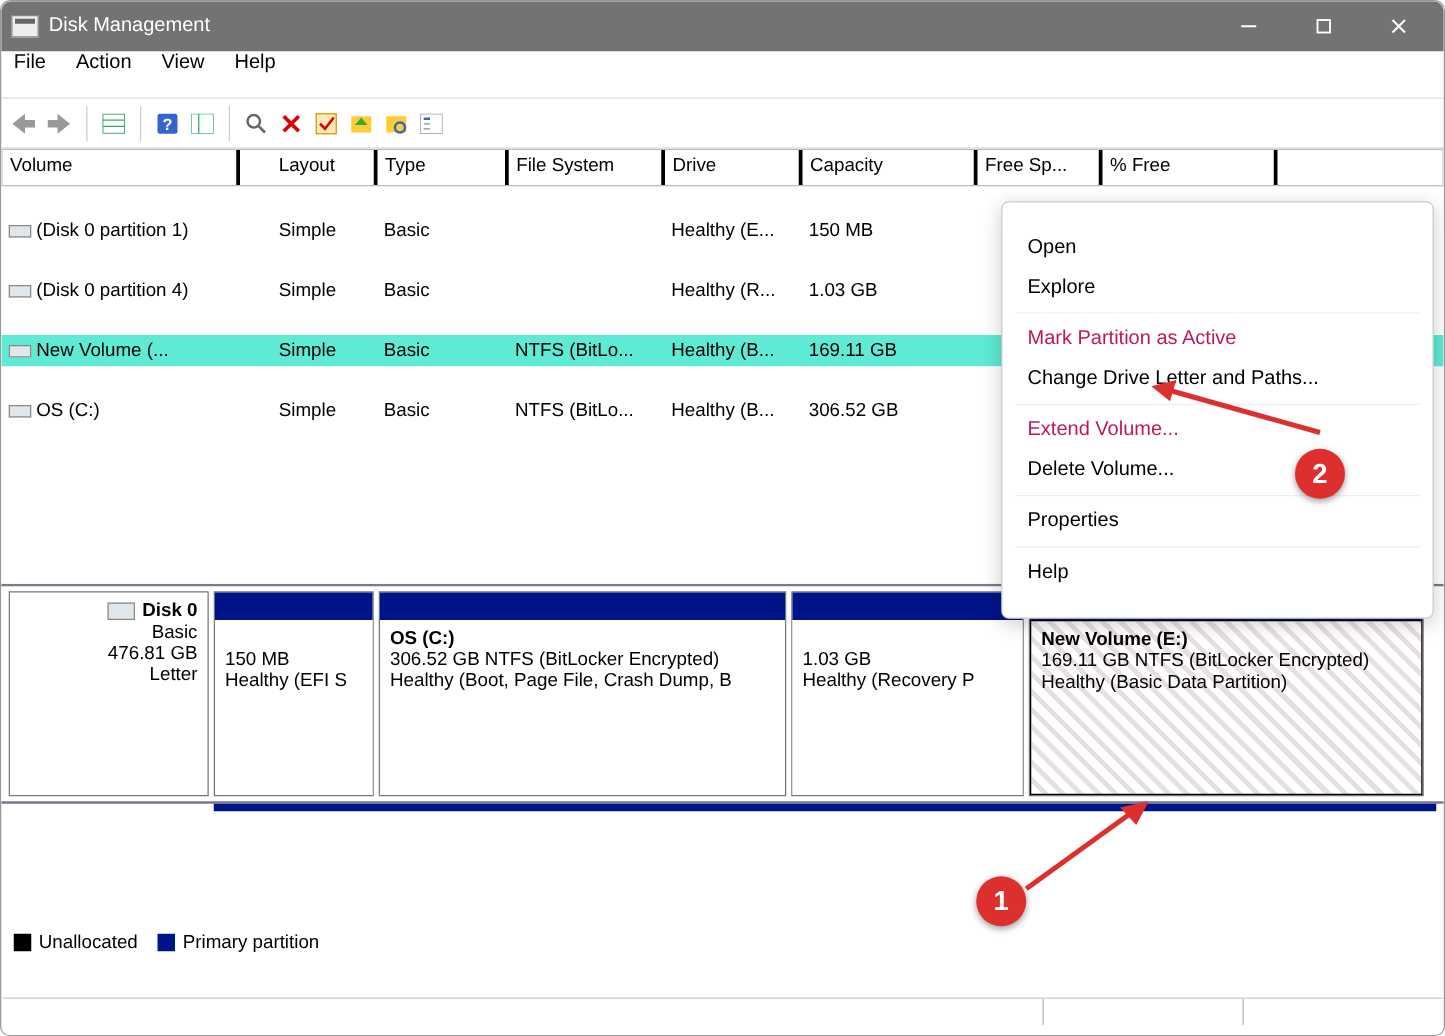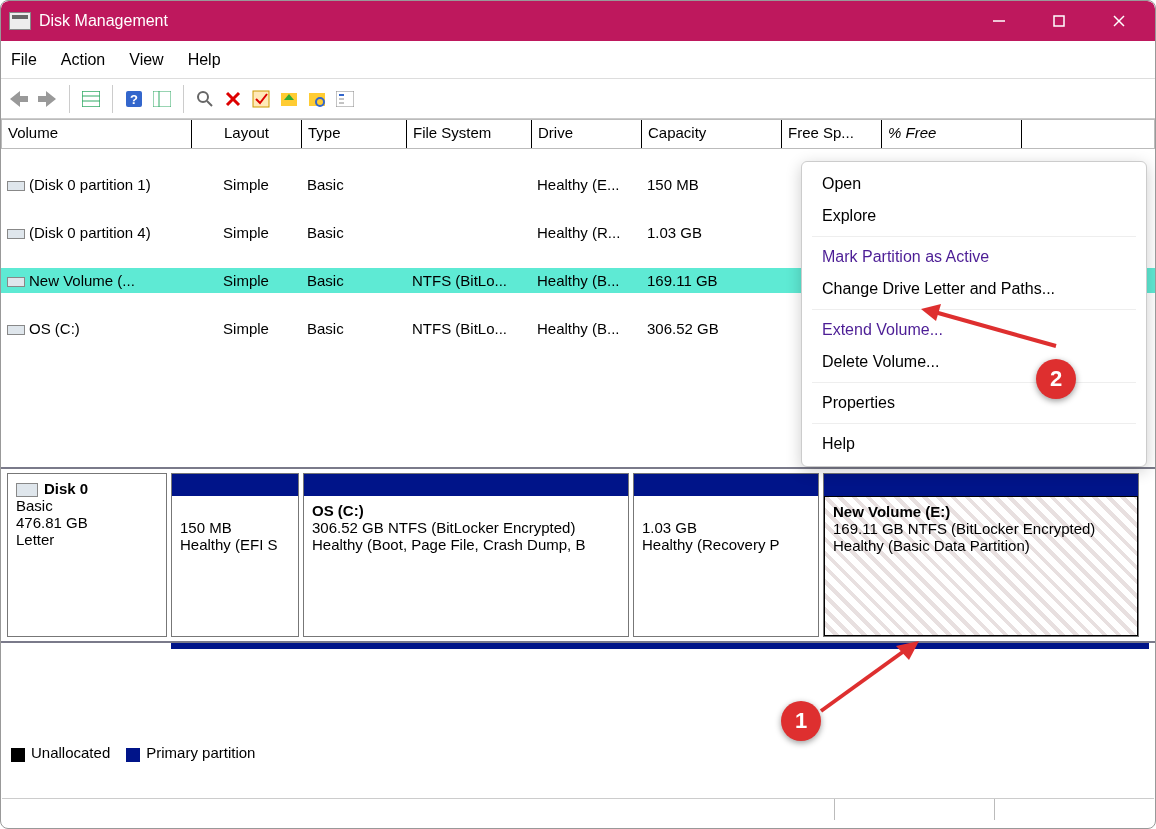--- a/index.html
+++ b/index.html
@@ -1,52 +1,52 @@
 <!DOCTYPE html>
 <html><head>
 <meta charset="utf-8">
 <style>
 * { box-sizing: border-box; margin: 0; padding: 0; }
 body { font-family: "Segoe UI", Arial, sans-serif; font-size: 14px; background: #fff; color: #000; width: 1156px; height: 829px; overflow: hidden; position: relative; border: 1px solid #999; border-radius: 8px; }
-.titlebar { height: 40px; background: #be185d; color: #fff; display: flex; align-items: center; padding: 0 8px; border-radius: 8px 8px 0 0; }
+.titlebar { height: 40px; background: #737373; color: #fff; display: flex; align-items: center; padding: 0 8px; border-radius: 8px 8px 0 0; }
 .titlebar-icon { width: 22px; height: 18px; background: #eee; border: 1px solid #888; margin-right: 8px; position: relative; }
 .titlebar-icon::before { content:""; position:absolute; top:2px; left:2px; right:2px; height:4px; background:#666; }
 .titlebar-title { font-size: 16px; }
 .win-controls { margin-left: auto; display: flex; gap: 36px; padding-right: 16px; }
 .win-btn { width: 24px; height: 24px; display:flex; align-items:center; justify-content:center; cursor:pointer; }
-.menubar { height: 38px; border-bottom: 1px solid #ddd; display: flex; align-items: center; padding: 0 10px; gap: 24px; font-size: 16px; }
+.menubar { height: 38px; border-bottom: 1px solid #ddd; display: flex; padding: 0 10px; gap: 24px; font-size: 16px; }
 .menubar span { cursor: pointer; }
 .toolbar { height: 40px; border-bottom: 1px solid #ccc; display: flex; align-items: center; padding: 0 8px; gap: 6px; }
 .tool-sep { width:1px; height:28px; background:#ccc; margin:0 4px; }
 .tool-icon { width: 22px; height: 22px; display:flex; align-items:center; justify-content:center; cursor:pointer; }
 .table-area { height: 348px; background:#fff; position:relative; overflow:hidden; }
 .thead { display:flex; background:#fff; border:1px solid #bbb; height:30px; font-size:15px; }
-.th { padding:4px 6px; border-right:1px solid #000000; overflow:hidden; white-space:nowrap; text-overflow:ellipsis; }
+.th { padding:4px 6px; border-right:3px solid #000000; overflow:hidden; white-space:nowrap; text-overflow:ellipsis; }
 .tbody { }
 .tr { display:flex; height:25px; align-items:center; font-size:15px;margin-top:23px; }
 .tr.sel { background:#5eead4; }
 .td { padding:2px 6px; overflow:hidden; white-space:nowrap; text-overflow:ellipsis; }
 .drive-icon-sm { width:18px; height:10px; background:#dfe6ec; border:1px solid #888; display:inline-block; margin-right:4px; vertical-align:middle; }
-.col0 { width:190px; } .col1 { width:110px;text-align:center; } .col2 { width:105px; } .col3 { width:125px; } .col4 { width:110px; } .col5 { width:140px; } .col6 { width:100px; } .col7 { width:140px;font-style:italic; }
+.col0 { width:190px; } .col1 { width:110px;text-align:center; } .col2 { width:105px; } .col3 { width:125px; } .col4 { width:110px; } .col5 { width:140px; } .col6 { width:100px; } .col7 { width:140px; }
 .disk-area { border-top:2px solid #7a7a8a; border-bottom:2px solid #7a7a8a; height:176px; padding:4px 6px; background:#fff; display:flex; gap:4px; }
-.disk-info { width:160px; border:1px solid #777; padding:6px 8px; font-size:15px; }
+.disk-info { width:160px; border:1px solid #777; padding:6px 8px; font-size:15px;text-align:right; }
 .disk-icon { width:22px; height:14px; background:#dfe6ec; border:1px solid #888; display:inline-block; margin-right:6px; vertical-align:middle; }
 .disk-part-wrap { flex:1; display:flex; gap:4px; }
 .part { border:1px solid #777; flex-direction:column; display:flex; font-size:15px; }
 .part-bar { height:22px; background:#001489; }
 .part-body { flex:1; background:#fff; padding:6px 8px; overflow:hidden; white-space:nowrap; }
 .part.sel .part-body { background: repeating-linear-gradient(45deg,#fff,#fff 6px,#e8e0e0 6px,#e8e0e0 10px); border:1px solid #000; }
 .part-rest { height:6px; background:#001489; }
 .legend { height:28px; padding:4px 10px; display:flex; align-items:center; gap:16px; font-size:15px; }
 .sw { width:14px; height:14px; display:inline-block; margin-right:6px; vertical-align:middle; }
 .statusbar { height:22px; border-top:1px solid #ccc; position:absolute; bottom:8px; left:1px; right:1px; }
 .statusbar .seg { border-left:1px solid #bbb; height:100%; float:right; width:160px; }
-.context-menu { position:absolute; top:160px; left:800px; width:346px; background:#fff; border:1px solid #ccc; border-radius:6px; box-shadow:0 4px 16px rgba(0,0,0,0.2); padding:6px 0; font-size:16px; z-index:100; }
+.context-menu { position:absolute; top:160px; left:800px; width:346px; background:#fff; border:1px solid #ccc; border-radius:6px; box-shadow:0 4px 16px rgba(0,0,0,0.2); padding:20px 0; font-size:16px; z-index:100; }
 .cm-item { padding:7px 20px; cursor:pointer; }
-.cm-item.disabled { color:#4c1d95; cursor:default; }
+.cm-item.disabled { color:#be185d; cursor:default; }
 .cm-sep { height:1px; background:#eee; margin:4px 10px; }
 .annot { position:absolute; width:40px; height:40px; background:#de2f2f; border-radius:50%; color:#fff; display:flex; align-items:center; justify-content:center; font-size:22px; font-weight:bold; z-index:200; box-shadow:0 2px 6px rgba(0,0,0,0.4); }
 .arrow { position:absolute; z-index:199; }
 </style>
 </head>
 <body>
 
 <div class="titlebar">
   <div class="titlebar-icon"></div>
   <div class="titlebar-title">Disk Management</div>

